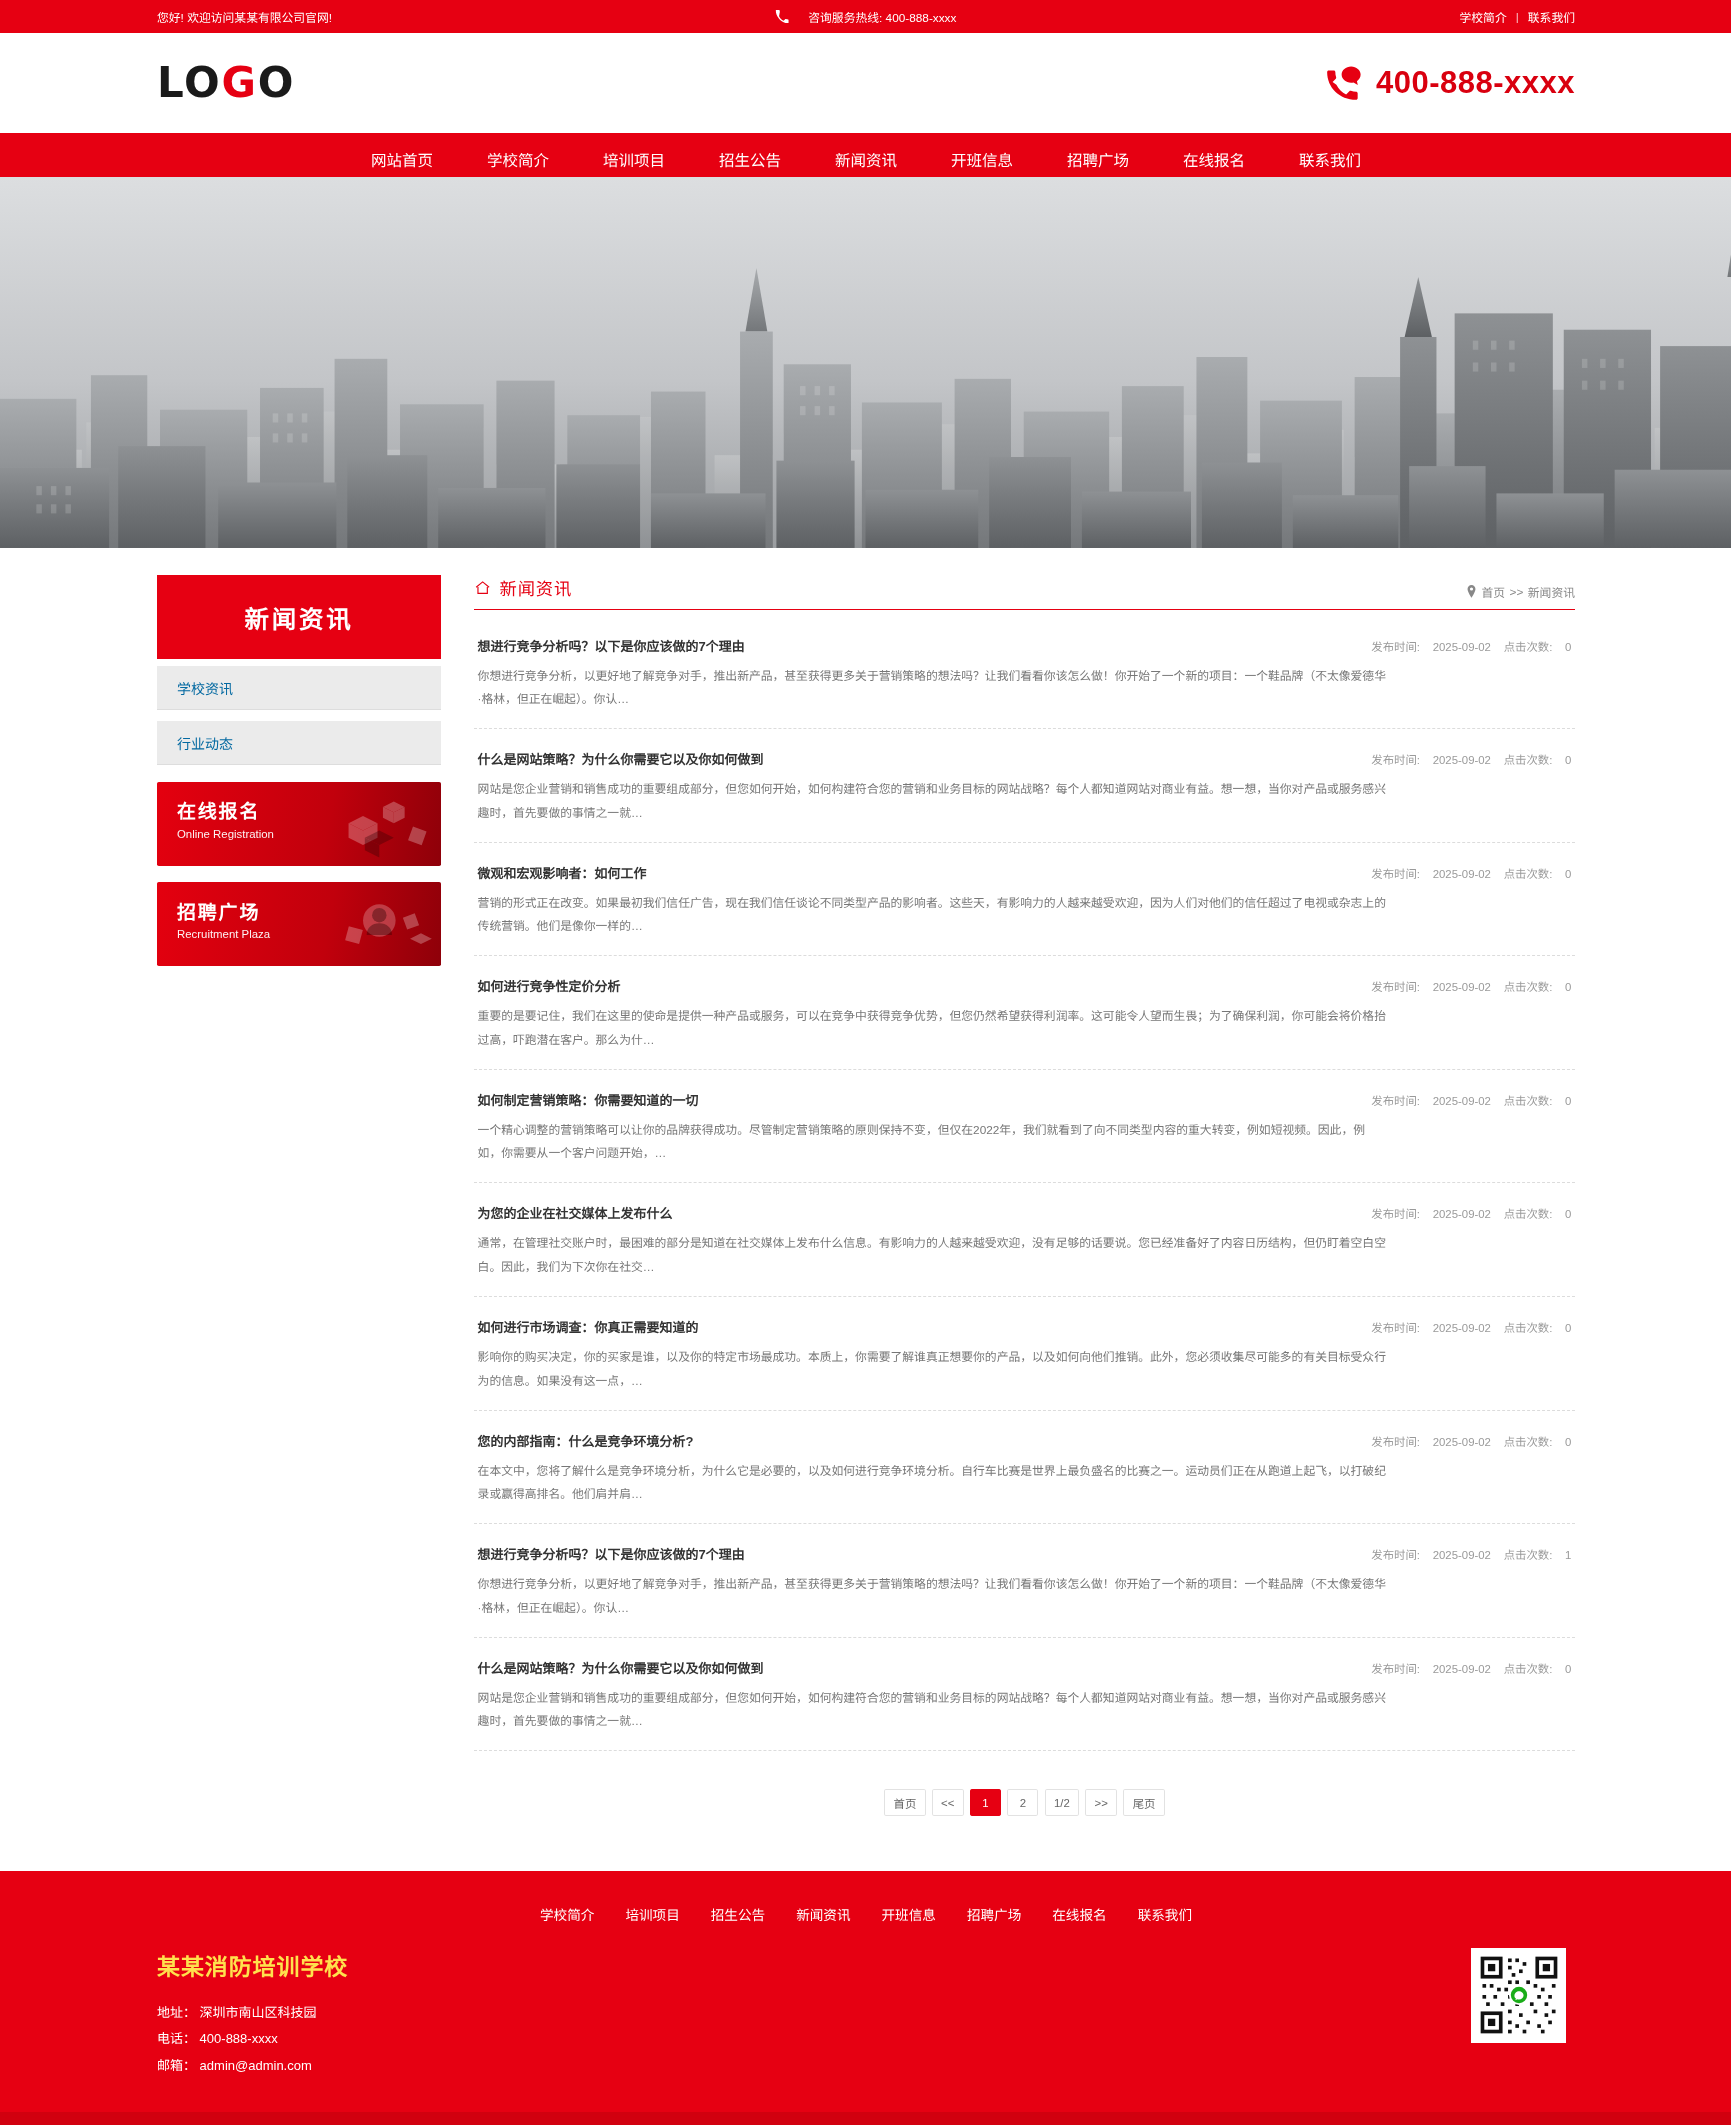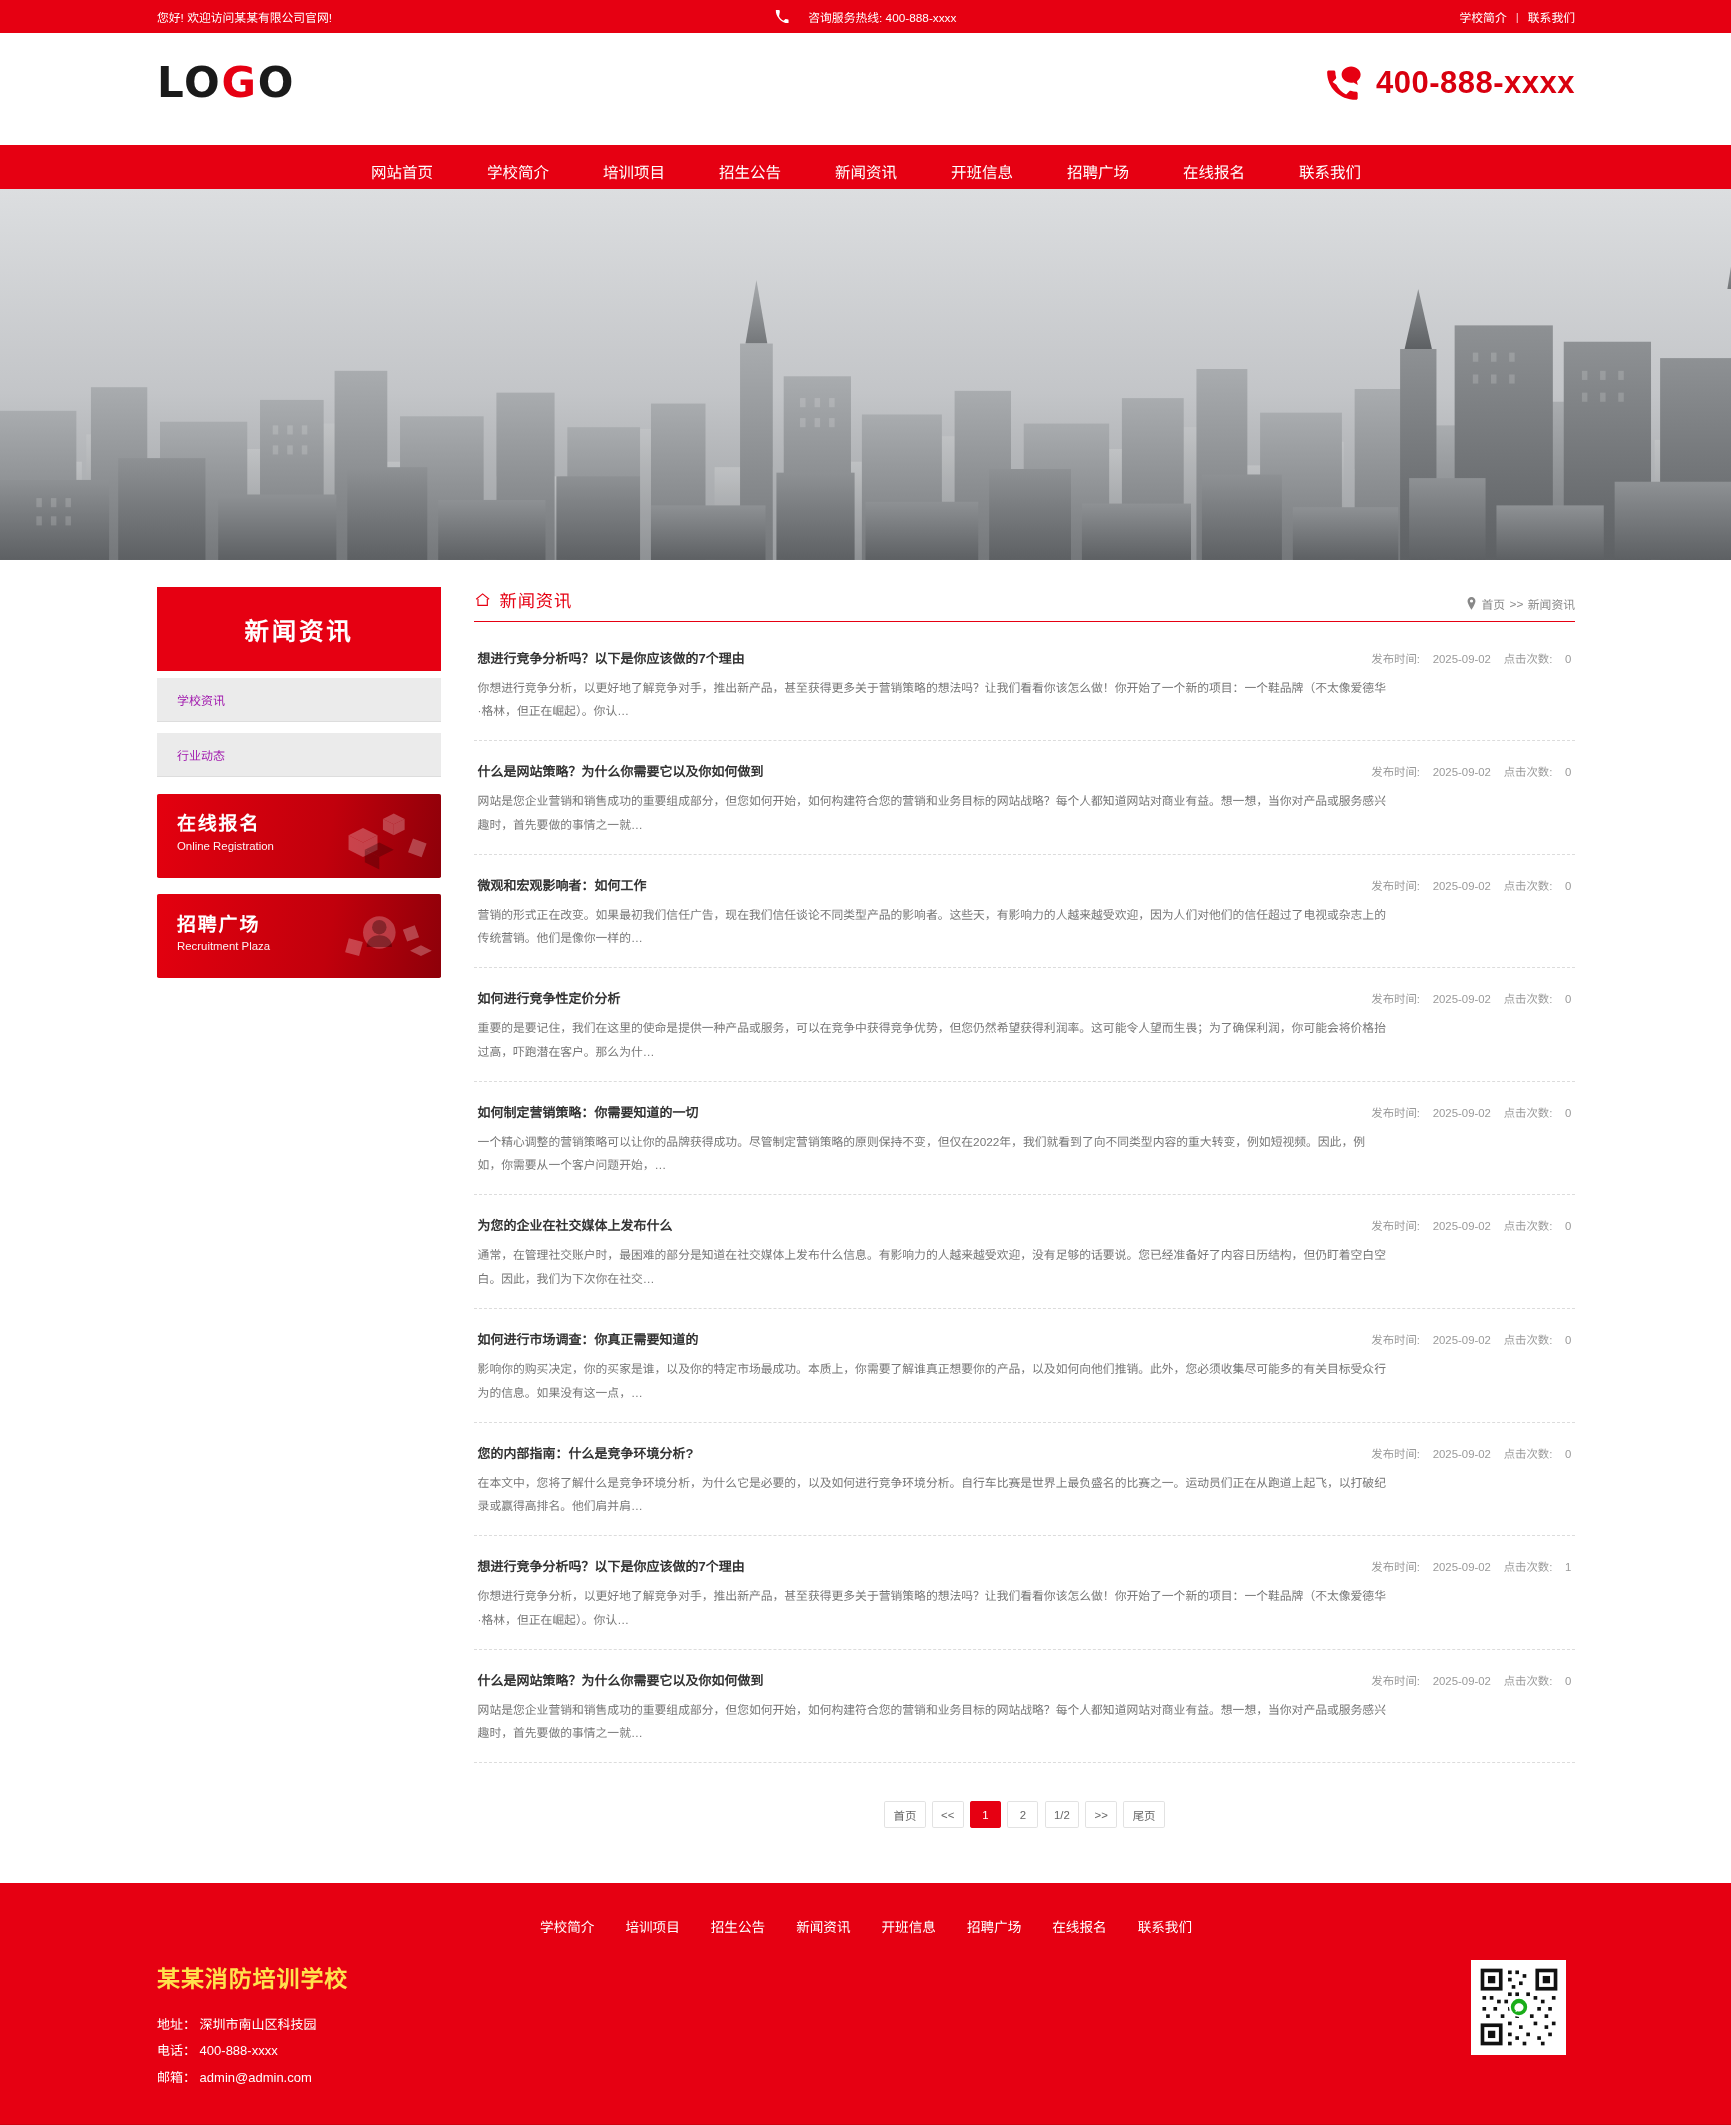--- a/index.html
+++ b/index.html
@@ -24,21 +24,21 @@
   }
   .topbar .wrap { display: flex; align-items: center; justify-content: space-between; height: 27px; }
   .topbar-left { flex: 0 0 auto; }
   .topbar-center { display: flex; align-items: center; gap: 20px; position:absolute; left:50%; transform:translateX(-50%); }
   .topbar-center .ph-ic { display:inline-block; width:12.7px; height:12.7px; }
   .topbar-right { display: flex; align-items: center; gap: 9px; }
   .topbar-right a { color: #fff; text-decoration: none; font-size: 11.8px; }
   .topbar-sep { opacity: .75; }
 
   
-  .header { background: #fff; height: 112px; }
+  .header { background: #fff; height: 100px; }
   .header .wrap { height: 100px; display: flex; align-items: center; justify-content: space-between; }
   .logo {
     font-size: 42px;
     font-weight: 800;
     letter-spacing: 1.8px;
     font-family: "DejaVu Sans", sans-serif;
     color: #1a1a1a;
     line-height: 1;
   }
   .logo .red { color: #e60012; }
@@ -84,22 +84,22 @@
     font-weight: 700;
     letter-spacing: 2.7px;
   }
   .side-list { margin-top: 7.3px; }
   .side-item {
     background: #ebebeb;
     height: 44px;
     display: flex;
     align-items: center;
     padding: 6px 20px;
-    font-size: 12px;
-    color: #a21caf;
+    font-size: 14px;
+    color: #0369a1;
     margin-bottom: 11px;
     border-bottom: 0.9px solid #ddd;
     text-decoration: none;
   }
 
   .side-banner {
     margin-top: 16.4px;
     height: 84px;
     border-radius: 1.8px;
     background: linear-gradient(100deg,#e4000f 0%, #c1000c 60%, #8e0009 100%);

